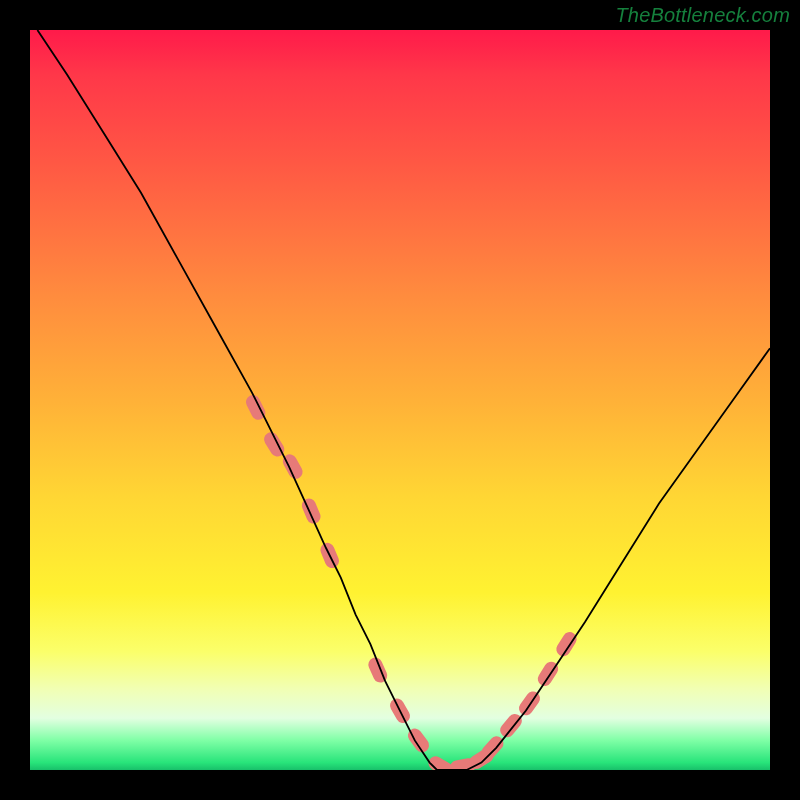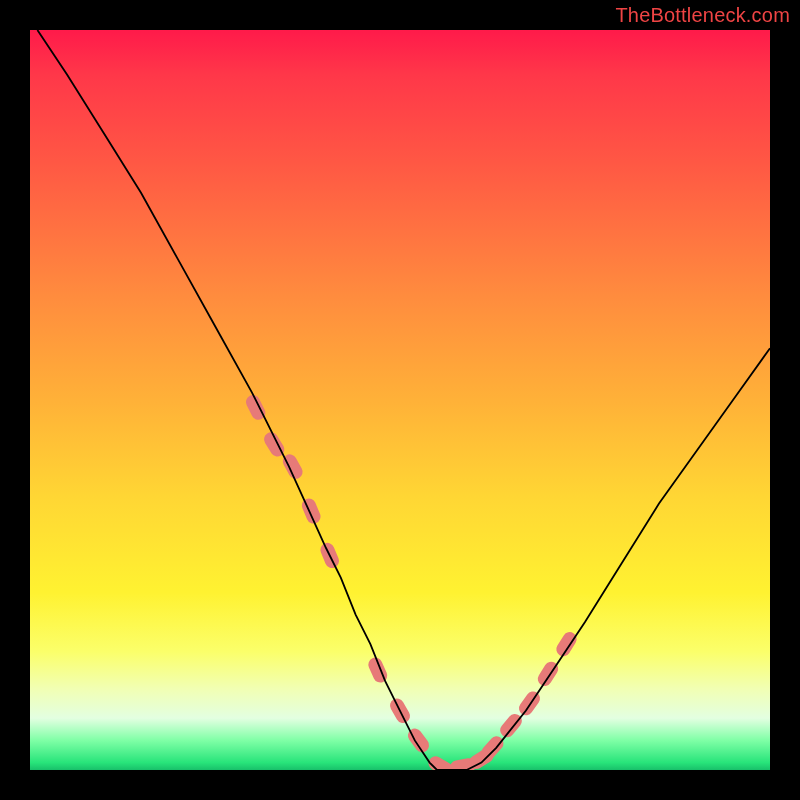--- a/index.html
+++ b/index.html
@@ -48,25 +48,26 @@
   .svg-layer {
     position: absolute;
     left: 0; top: 0;
     width: 740px;
     height: 740px;
   }
   .watermark {
     position: absolute;
     top: 4px;
     right: 10px;
-    color: #ef4444;
+    color: #15803d;
     font-size: 20px;
     font-weight: 500;
     letter-spacing: 0.2px;
     user-select: none;
+    font-style: italic;
   }
 </style>
 </head>
 <body>
 
 <div class="frame">
   <div class="plot">
     <div class="gradient"></div>
     <svg class="svg-layer" viewBox="0 0 740 740" preserveAspectRatio="none">
       <g id="dots-group">

